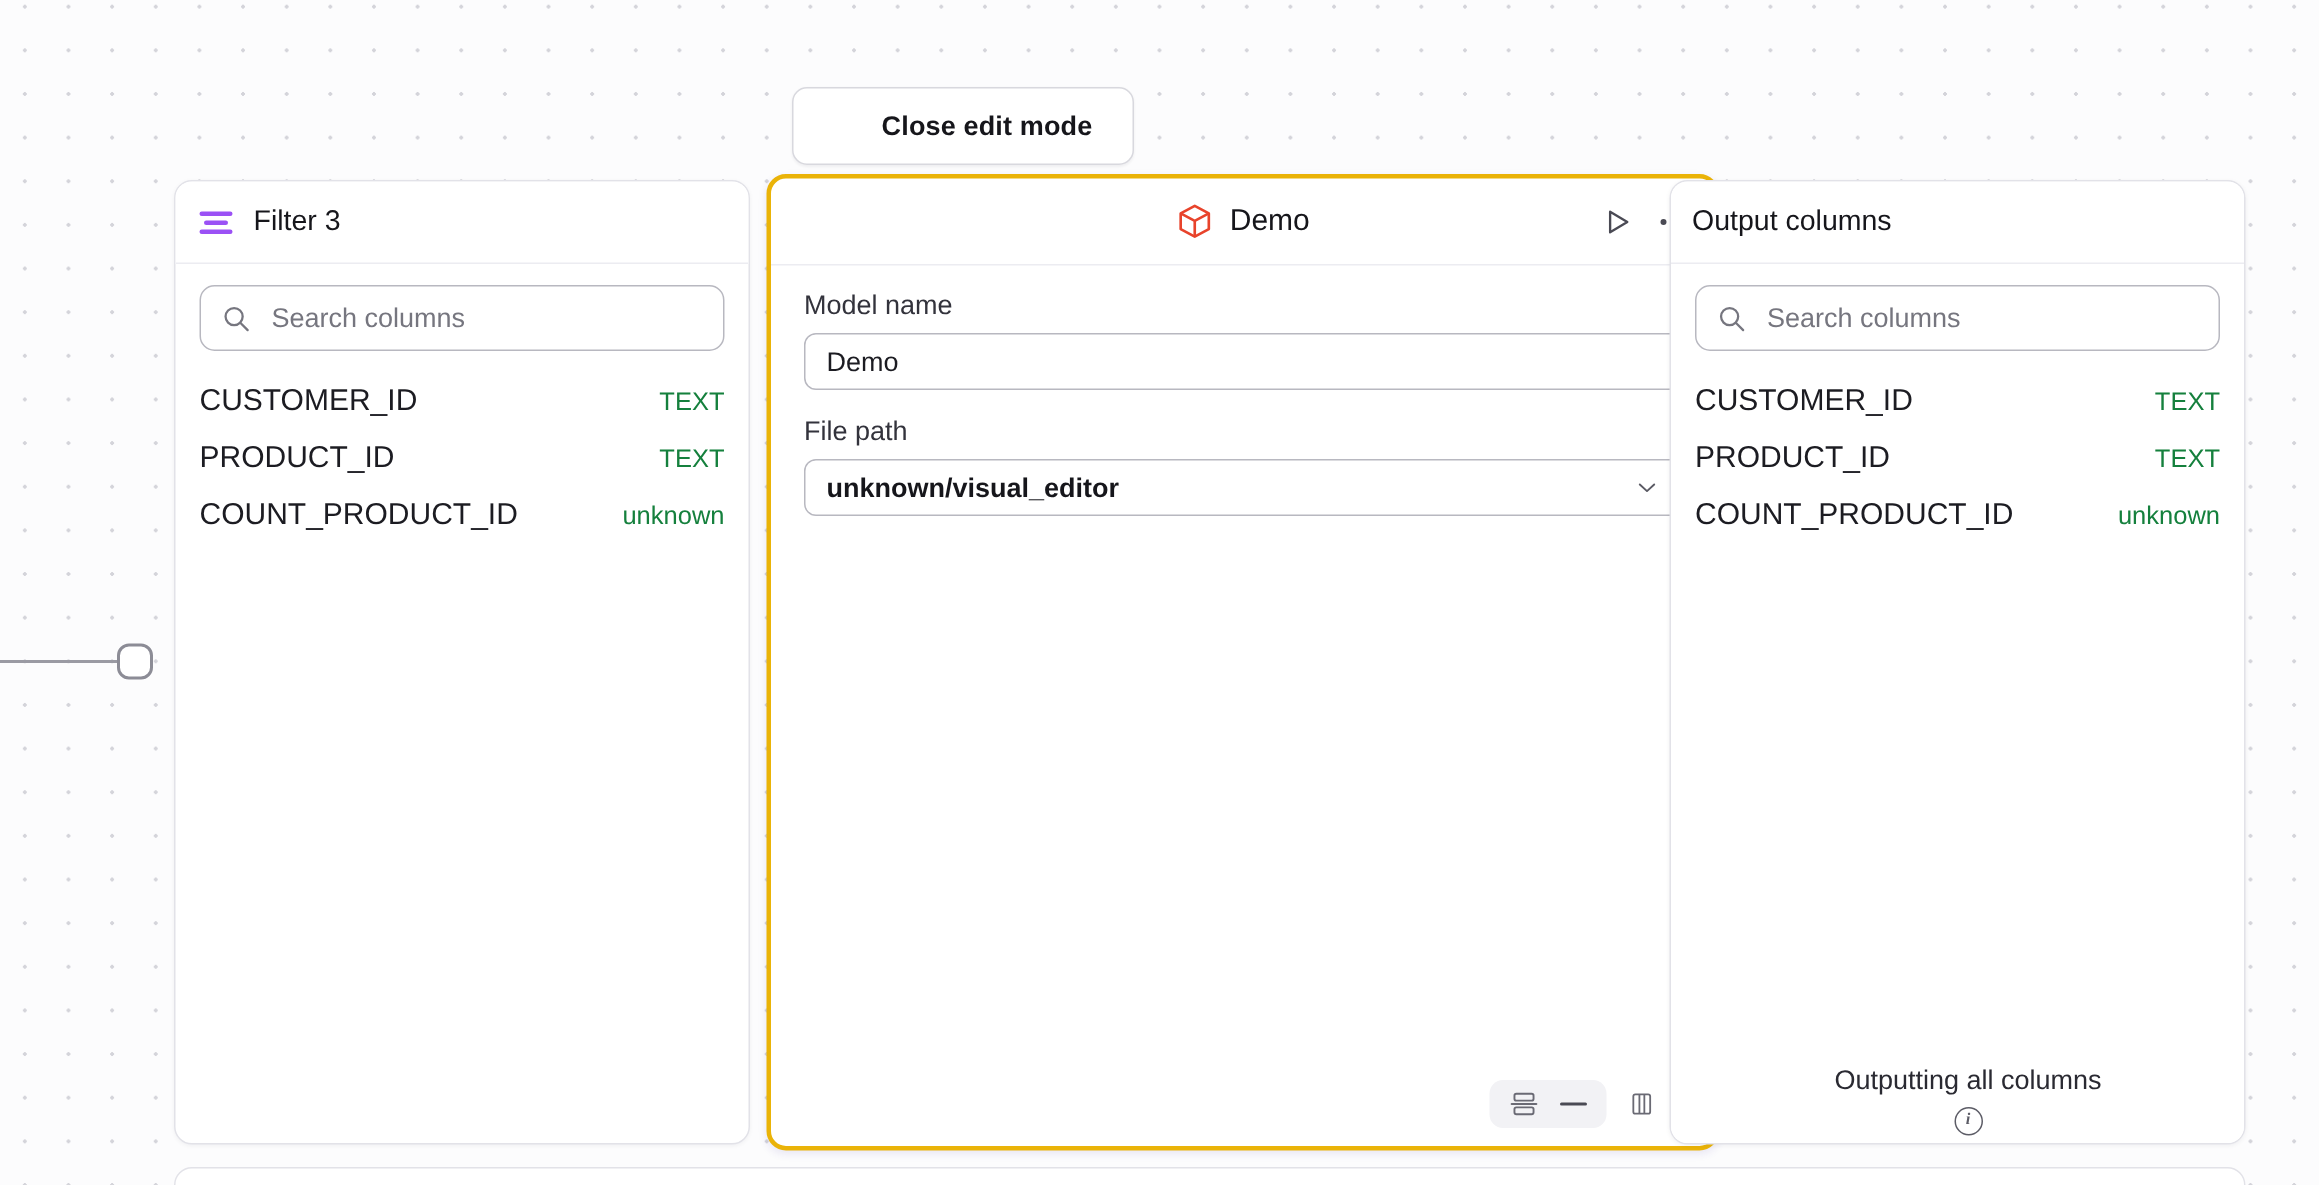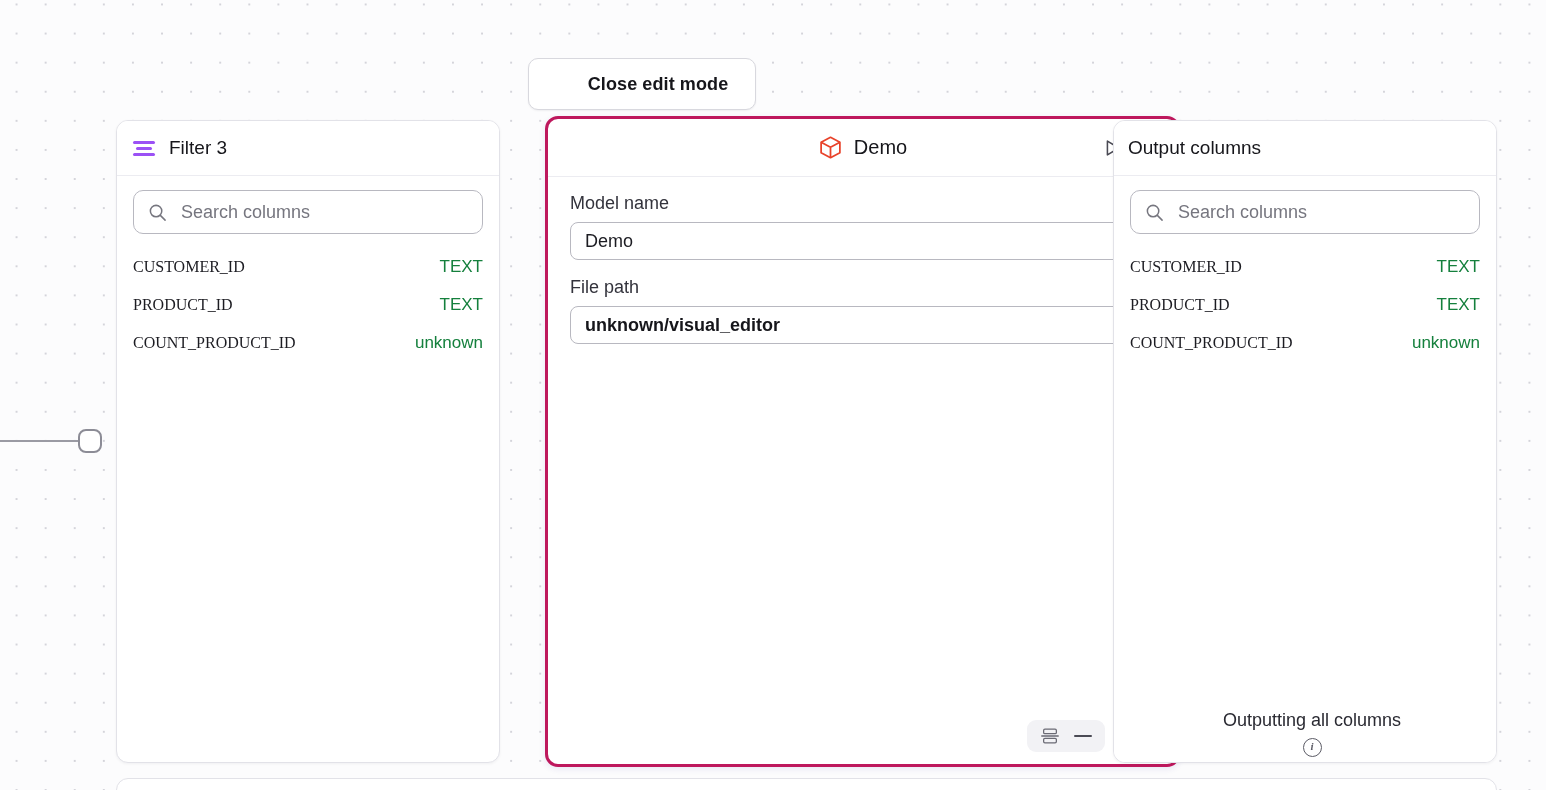--- a/index.html
+++ b/index.html
@@ -80,44 +80,43 @@
     font-family:Liberation Sans, sans-serif; font-size:18px; color:#2a2a32;
   }
   .search-box input::placeholder{ color:#76767f; }
 
   
   .col-list{ padding:14px 16px 0 16px; }
   .col-row{
     display:flex; align-items:baseline; justify-content:space-between;
     height:38px; line-height:38px;
   }
-  .col-name{ font-size:16px; color:#1c1c22;font-family:Liberation Serif, serif; }
+  .col-name{ font-size:20px; color:#1c1c22; }
   .col-type{ font-size:17px; color:#15803d; }
 
   
   .out-footer{
     position:absolute; left:0; bottom:0; width:100%; height:52px;
     display:flex; align-items:center; gap:7px; padding-left:14px;
     box-sizing:border-box; background:#fff;
     font-size:18px; color:#2a2a32;flex-direction:column;
   }
   .info-icon{
     width:17px; height:17px; border:1.4px solid #5c5c66; border-radius:50%;
     font-size:11px; line-height:15px; text-align:center; color:#5c5c66;
     font-family:"Liberation Serif", serif; font-style:italic; font-weight:bold;
     display:inline-block;
   }
 
   
   #model-panel{
     position:absolute; left:511px; top:116px; width:635px; height:651px;
-    background:#ffffff; border:3px solid #be185d; border-radius:13px;
+    background:#ffffff; border:3px solid #eab308; border-radius:13px;
     box-sizing:border-box; overflow:hidden;
     box-shadow:0 2px 6px rgba(60,40,160,.10);
-    margin-left:34px;
   }
   #model-panel .mp-header{
     height:58px; position:relative; display:flex; align-items:center;
     justify-content:center; gap:11px; border-bottom:1px solid #ececf1;
     box-sizing:border-box;
   }
   .cube-icon{ width:25px; height:25px; display:block; }
   .mp-title{ font-size:20px; color:#16161b; }
   .hdr-actions{
     position:absolute; right:14px; top:0; height:58px;

